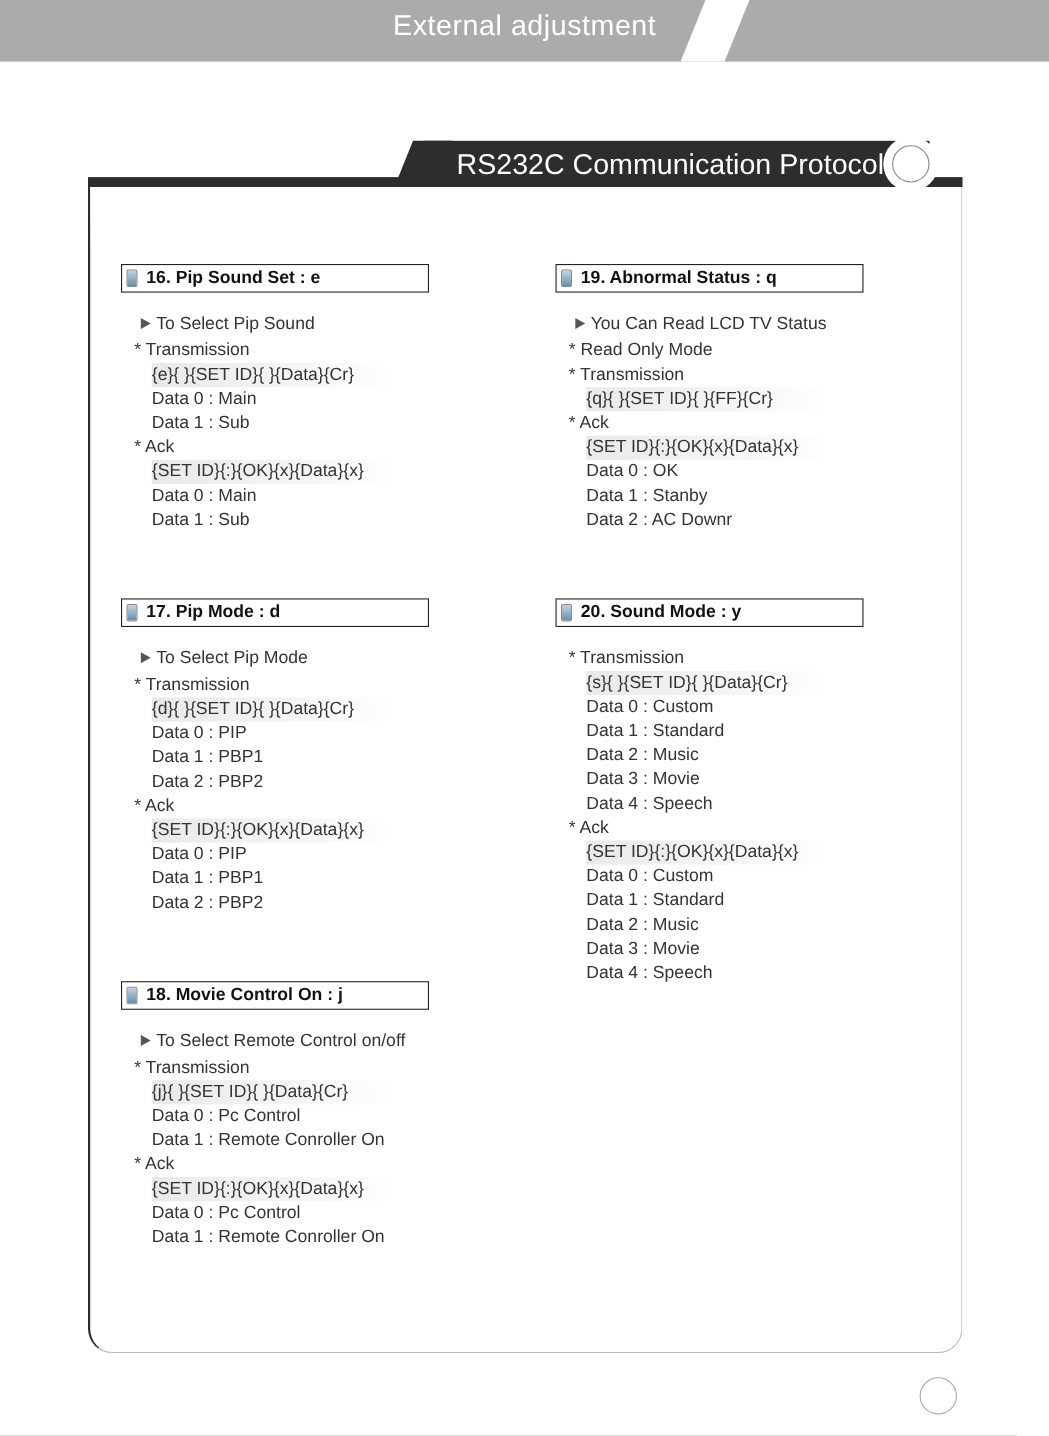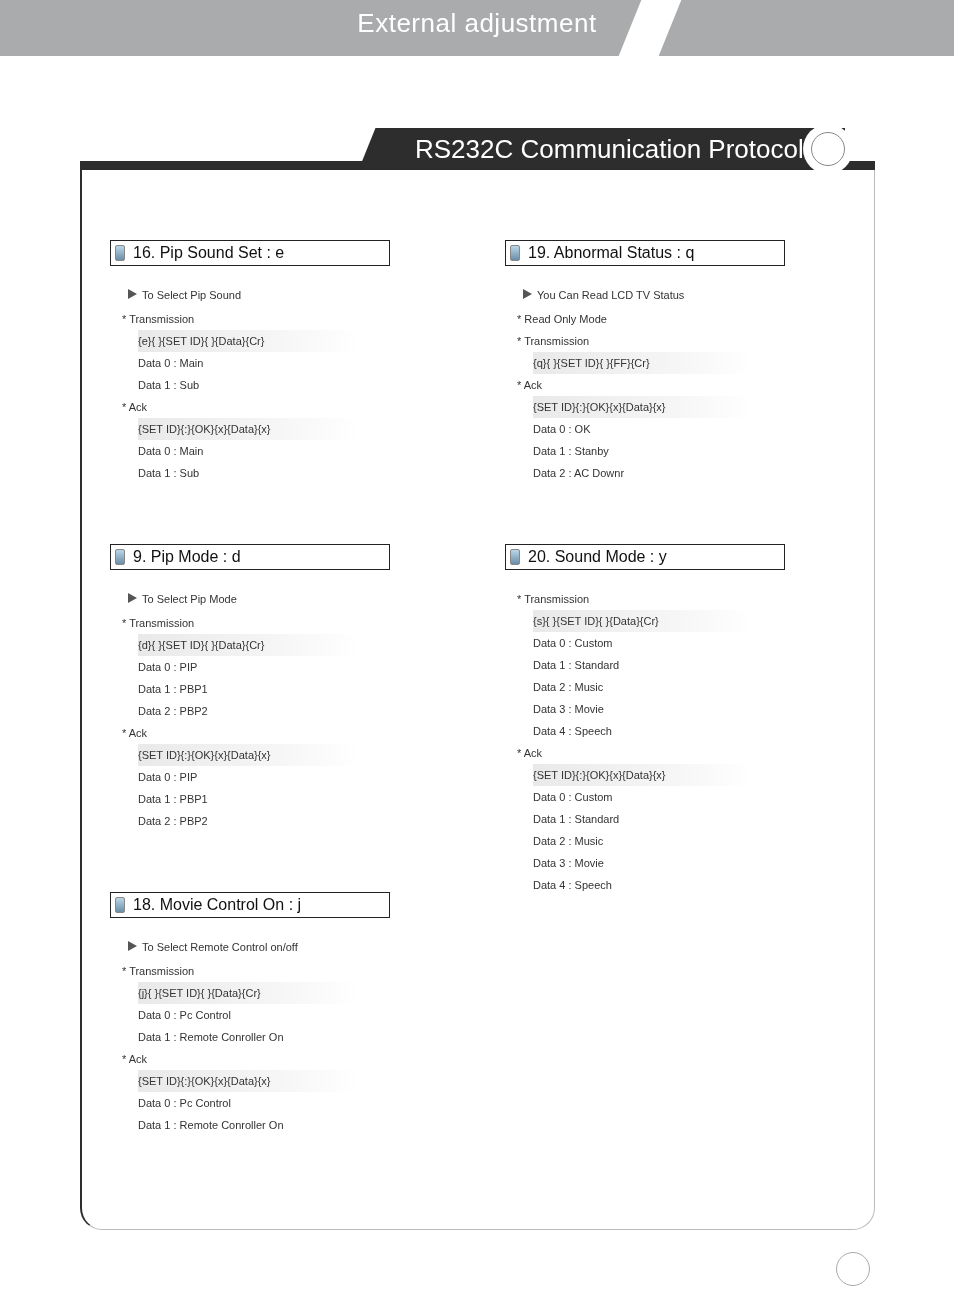--- a/index.html
+++ b/index.html
@@ -112,37 +112,37 @@
   .section {
     margin-bottom: 60px;
   }
   .sec-header {
     position: relative;
     border: 1px solid #222;
     height: 26px;
     width: 280px;
     padding-left: 22px;
     font-family: Arial, Helvetica, sans-serif;
-    font-weight: 400;
+    font-weight: 700;
     font-size: 16px;
     line-height: 24px;
     color: #111;
     margin-bottom: 18px;
     background: #fff;
   }
   .sec-header .bullet {
     position: absolute;
     left: 4px; top: 4px;
     width: 10px; height: 16px;
     background: linear-gradient(to bottom, #bcd6e8 0%, #6a8ea7 100%);
     border: 1px solid #888;
     border-radius: 2px;
   }
   .body {
-    font-size: 11px;
+    font-size: 16px;
     line-height: 22px;
     color: #333;
     padding-left: 18px;
   }
   .lead {
     position: relative;
     padding-left: 14px;
     margin-bottom: 2px;
   }
   .lead::before {
@@ -201,21 +201,21 @@
           <div class="cmd">{e}{ }{SET ID}{ }{Data}{Cr}</div>
           <div class="dline">Data 0 : Main</div>
           <div class="dline">Data 1 : Sub</div>
           <div class="star">* Ack</div>
           <div class="cmd">{SET ID}{:}{OK}{x}{Data}{x}</div>
           <div class="dline">Data 0 : Main</div>
           <div class="dline">Data 1 : Sub</div>
         </div>
       </div>
       <div class="section">
-        <div class="sec-header"><span class="bullet"></span><span>9. Pip Mode : d</span></div>
+        <div class="sec-header"><span class="bullet"></span><span>17. Pip Mode : d</span></div>
         <div class="body">
           <div class="lead">To Select Pip Mode</div>
           <div class="star">* Transmission</div>
           <div class="cmd">{d}{ }{SET ID}{ }{Data}{Cr}</div>
           <div class="dline">Data 0 : PIP</div>
           <div class="dline">Data 1 : PBP1</div>
           <div class="dline">Data 2 : PBP2</div>
           <div class="star">* Ack</div>
           <div class="cmd">{SET ID}{:}{OK}{x}{Data}{x}</div>
           <div class="dline">Data 0 : PIP</div>

